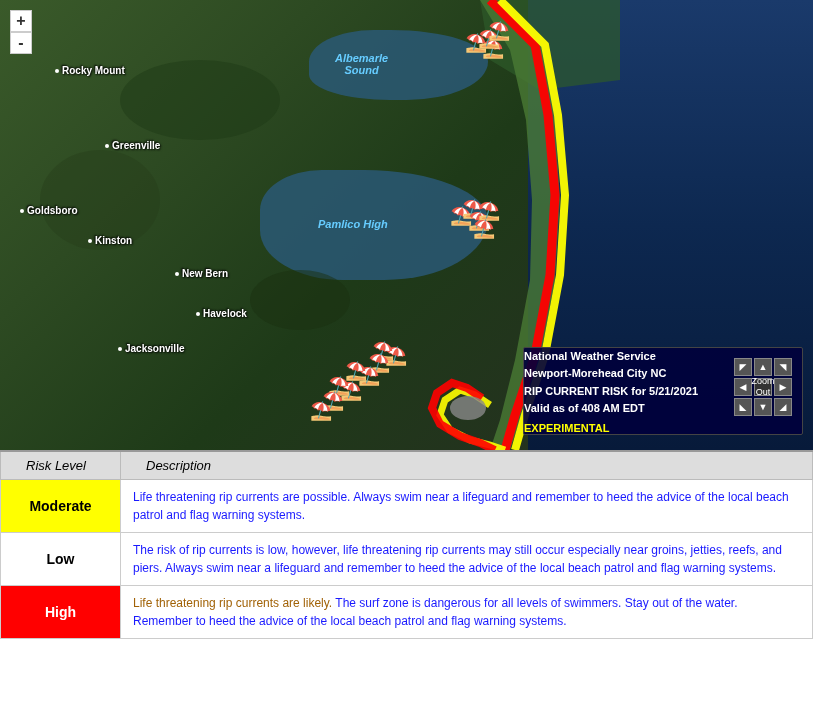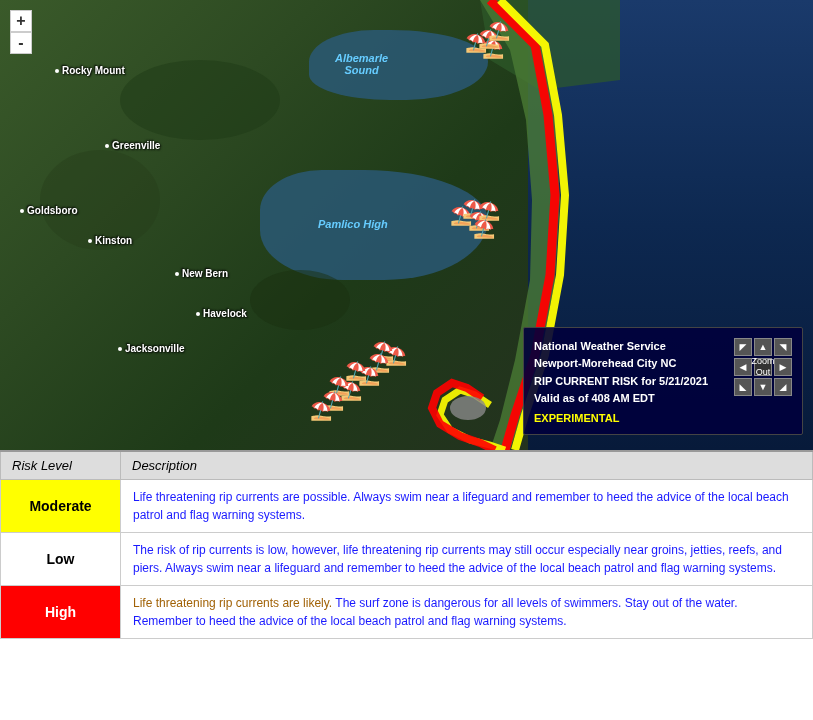--- a/index.html
+++ b/index.html
@@ -124,21 +124,20 @@
     }
 
     
     #info-panel {
       position: absolute;
       bottom: 15px;
       right: 10px;
       width: 280px;
       background: rgba(0, 0, 60, 0.9);
       border: 1px solid #444;
-      padding: 10px;
       color: white;
       font-size: 11px;
       z-index: 20;
       border-radius: 2px;
       margin-top: 19px;
     }
     #info-panel .title-line {
       font-weight: bold;
       line-height: 1.6;
     }
@@ -184,21 +183,21 @@
     }
 
     
     #legend-table {
       width: 813px;
       border-collapse: collapse;
       border-top: 2px solid #999;
     }
     #legend-table th {
       background: #ddd;
-      padding: 6px 11px;
+      padding: 6px 25px;
       font-style: italic;
       font-weight: normal;
       text-align: left;
       border: 1px solid #bbb;
       font-size: 13px;
     }
     #legend-table td {
       border: 1px solid #ccc;
       padding: 8px 12px;
       vertical-align: middle;

